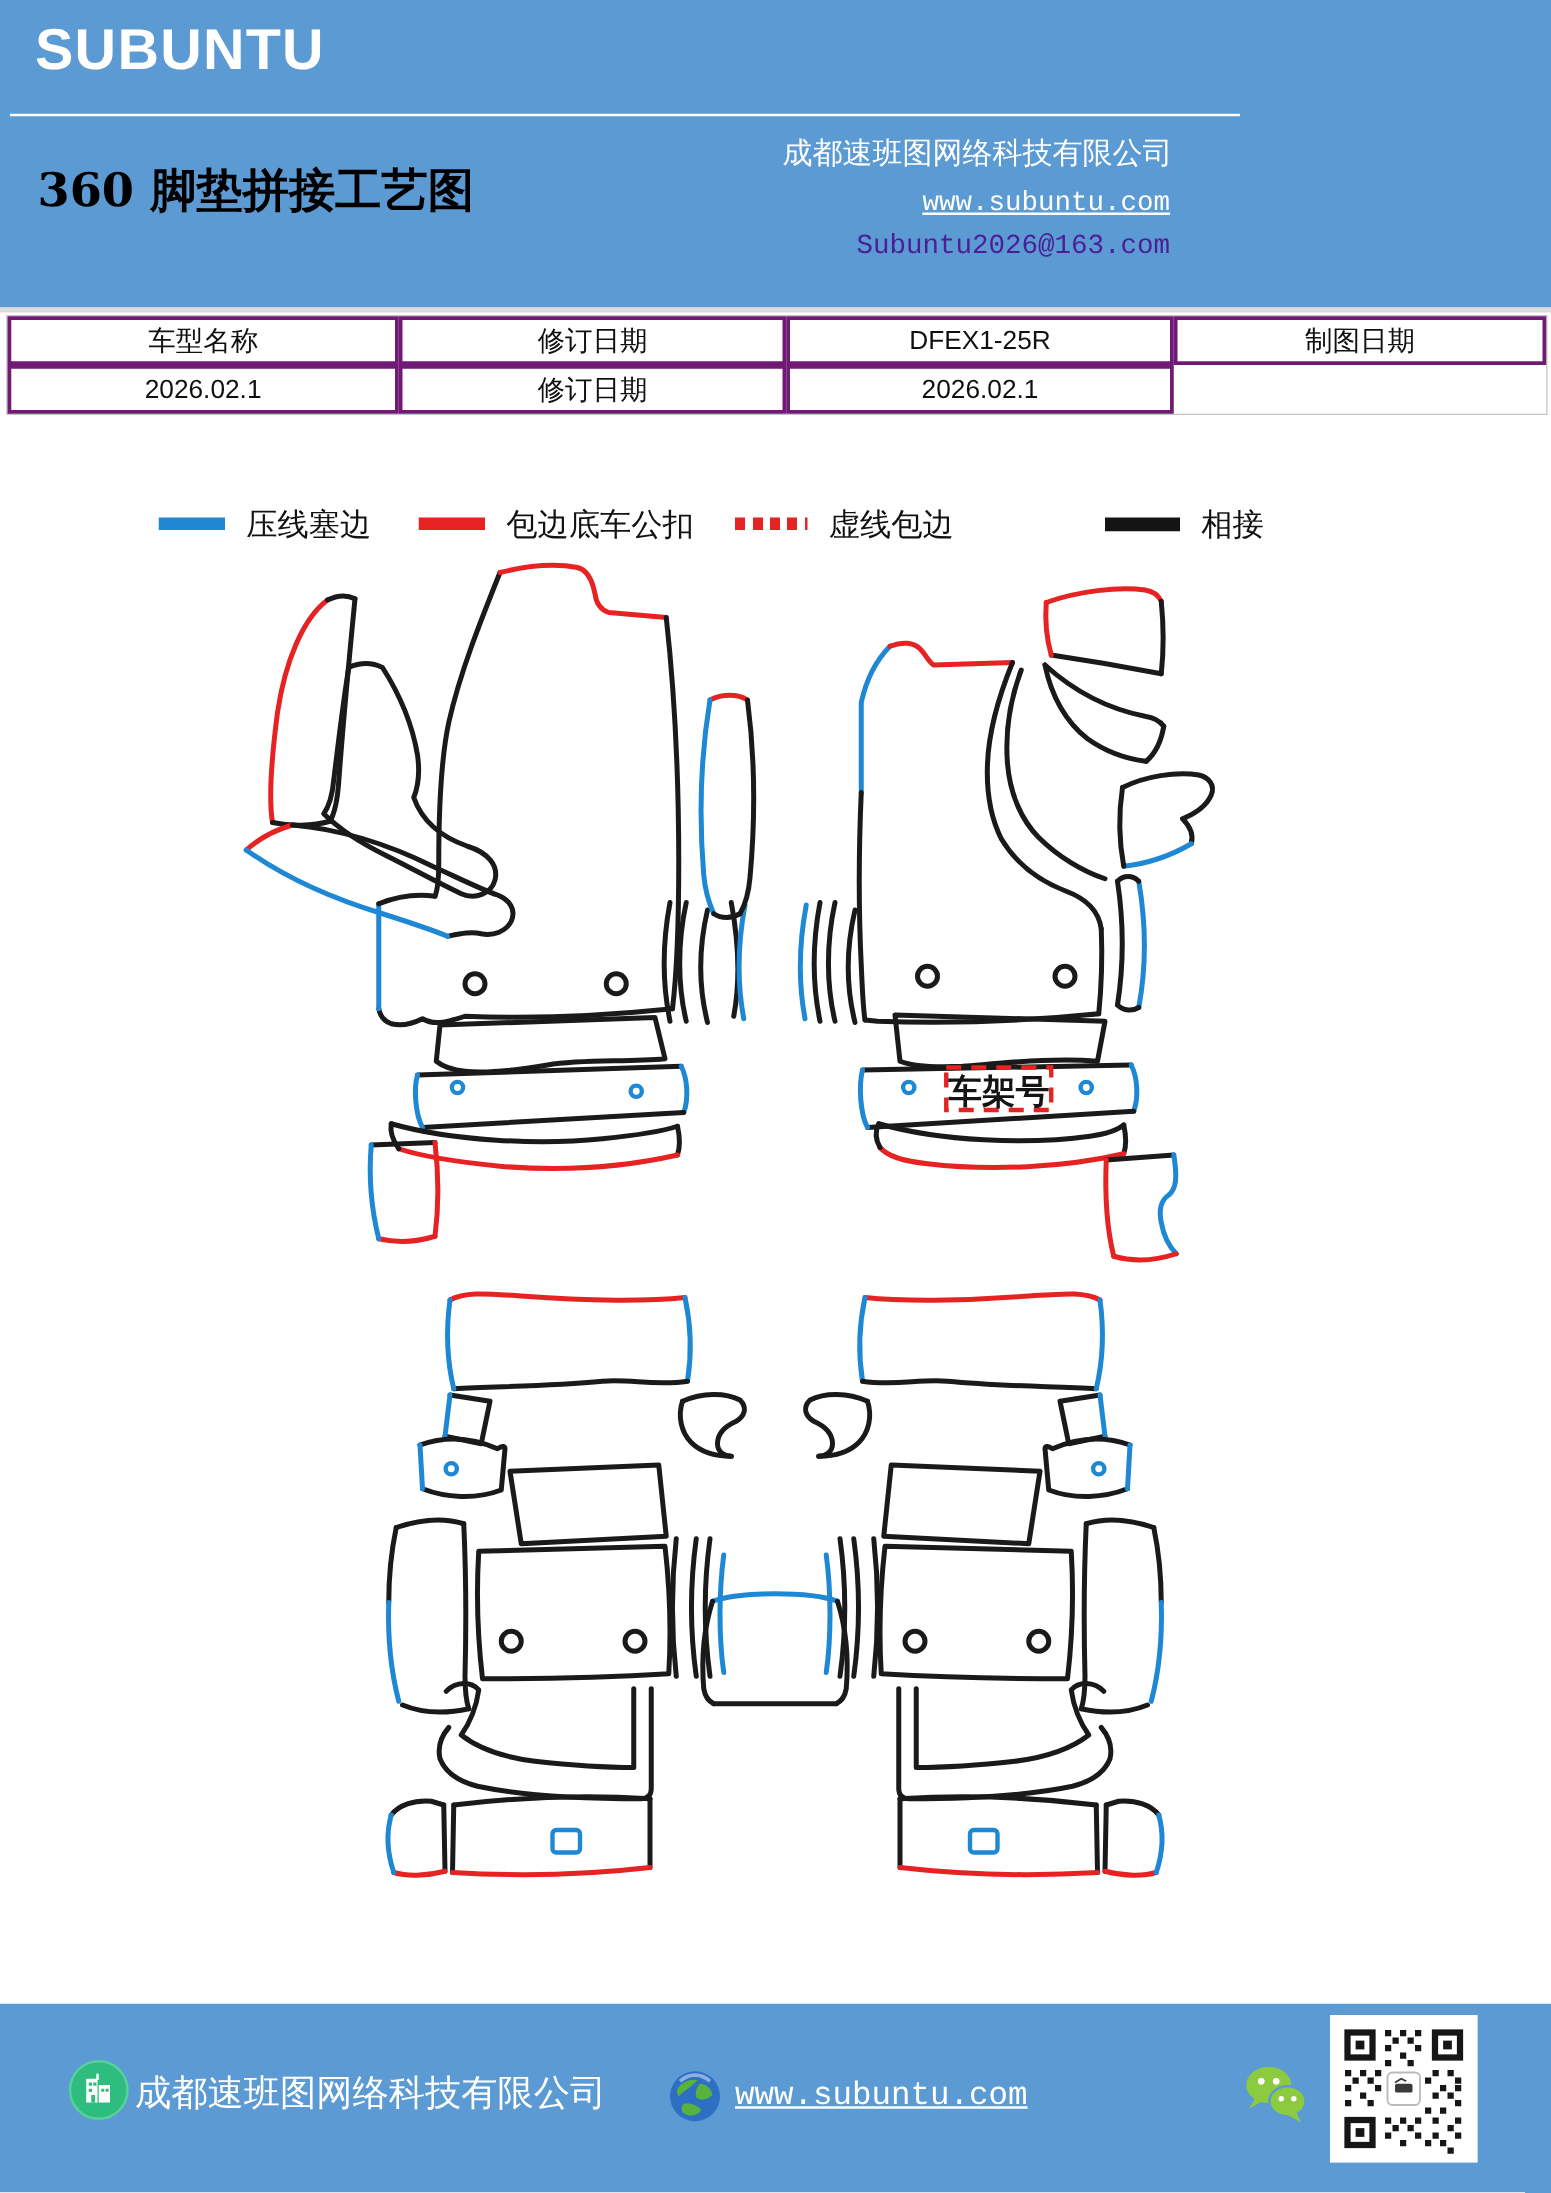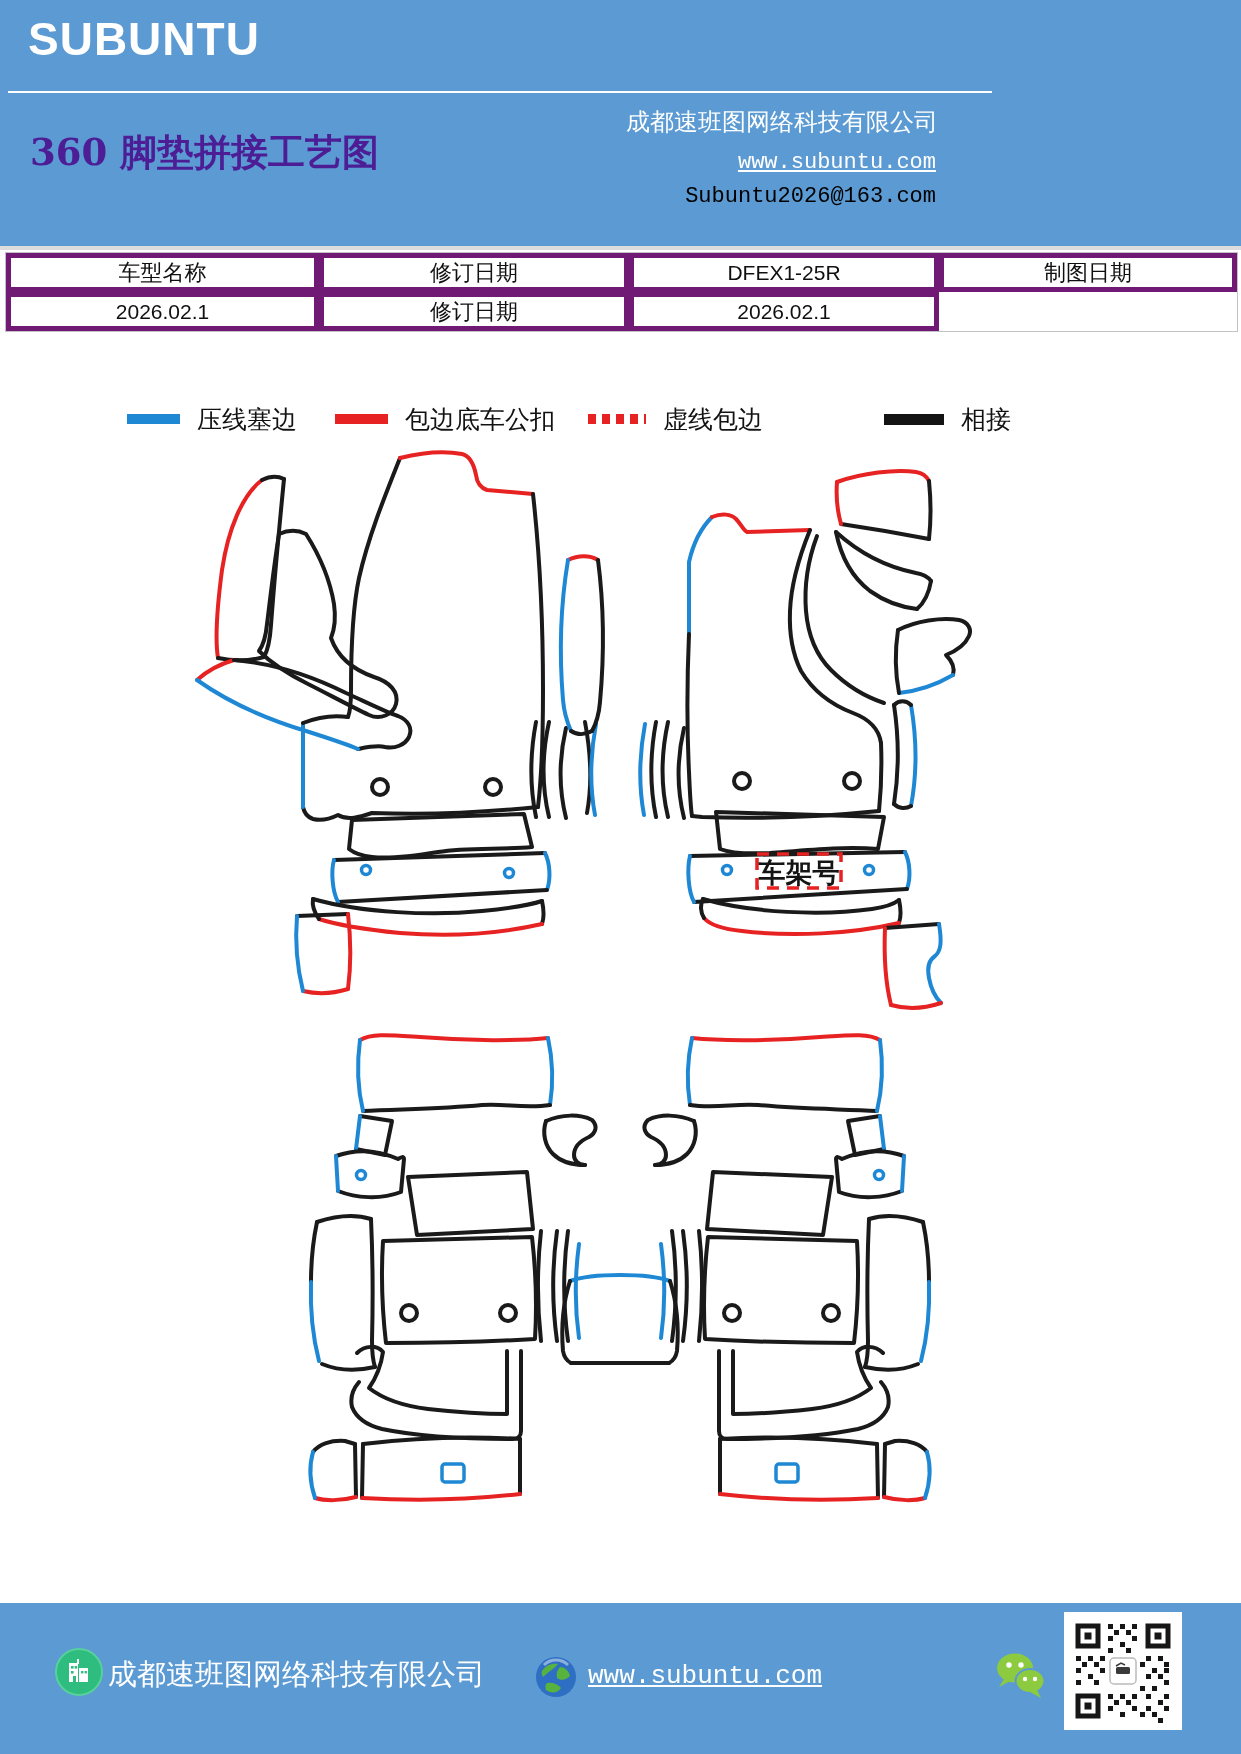--- a/index.html
+++ b/index.html
@@ -3,36 +3,36 @@
 <meta charset="utf-8">
 <style>
   html,body{margin:0;padding:0;background:#e8e8e8;}
   .page{position:relative;width:1241px;height:1754px;background:#ffffff;overflow:hidden;
         font-family:"Liberation Sans","DejaVu Sans",sans-serif;color:#111;}
   
   .band{position:absolute;left:0;top:0;width:1241px;height:246px;background:#5b9ad2;padding-left:48px;}
   .logo{position:absolute;left:28px;top:12px;color:#fff;font-size:46px;font-weight:800;
         letter-spacing:1px;font-family:"Liberation Sans",sans-serif;}
   .band-rule{position:absolute;left:8px;top:91px;width:984px;height:2px;background:#fdfdfd;}
-  .doc-title{position:absolute;left:30px;top:128px;color:#4c1d95;font-size:37px;font-weight:600;
+  .doc-title{position:absolute;left:30px;top:128px;color:#000000;font-size:37px;font-weight:600;
         font-family:"DejaVu Serif","Liberation Serif",serif;}
   .hdr-company{position:absolute;right:351px;top:106px;color:#fff;font-size:24px;
         font-family:"DejaVu Serif","Liberation Serif",serif;}
   .hdr-site{position:absolute;right:353px;top:150px;color:#fff;font-size:22px;
         font-family:"Liberation Mono","DejaVu Sans Mono",monospace;text-decoration:underline;}
-  .hdr-mail{position:absolute;right:353px;top:184px;color:#000000;font-size:22px;
+  .hdr-mail{position:absolute;right:353px;top:184px;color:#4c1d95;font-size:22px;
         font-family:"Liberation Mono","DejaVu Sans Mono",monospace;}
   .sop{position:absolute;left:1032px;top:58px;color:#fff;font-size:96px;font-weight:700;
         letter-spacing:2px;font-family:"Liberation Sans",sans-serif;}
   
   .band-shadow{position:absolute;left:0;top:246px;width:1241px;height:4px;background:#dcdcdc;}
   .tbl{position:absolute;left:5px;top:252px;width:1231px;display:grid;
        grid-template-columns:313px 310px 310px 298px;grid-auto-rows:39px;
        border:1px solid #c3c3c3;background:#fff;}
-  .cell{border:5px solid #701a75;display:flex;align-items:center;justify-content:center;
+  .cell{border:3px solid #701a75;display:flex;align-items:center;justify-content:center;
         font-size:21px;color:#101010;}
   .cell.lab{font-size:22px;}
   
   .legend{position:absolute;left:0;top:398px;width:1241px;height:42px;}
   .litem{position:absolute;top:0;height:42px;display:flex;align-items:center;gap:17px;}
   .sw{height:10px;width:53px;}
   .sw-blue{background:#1e88d5;}
   .sw-red{background:#e62222;}
   .sw-dot{width:58px;background:repeating-linear-gradient(90deg,#e62222 0 8px,transparent 8px 14px);}
   .sw-black{background:#141414;width:60px;height:11px;}

